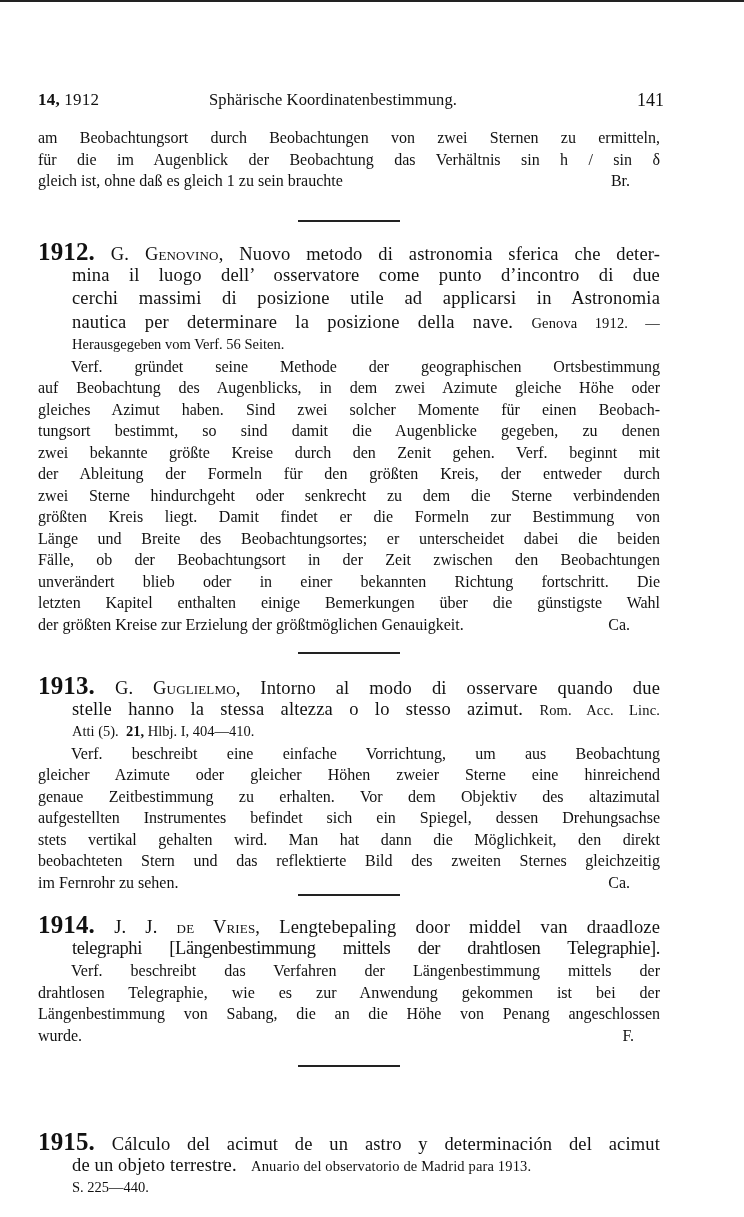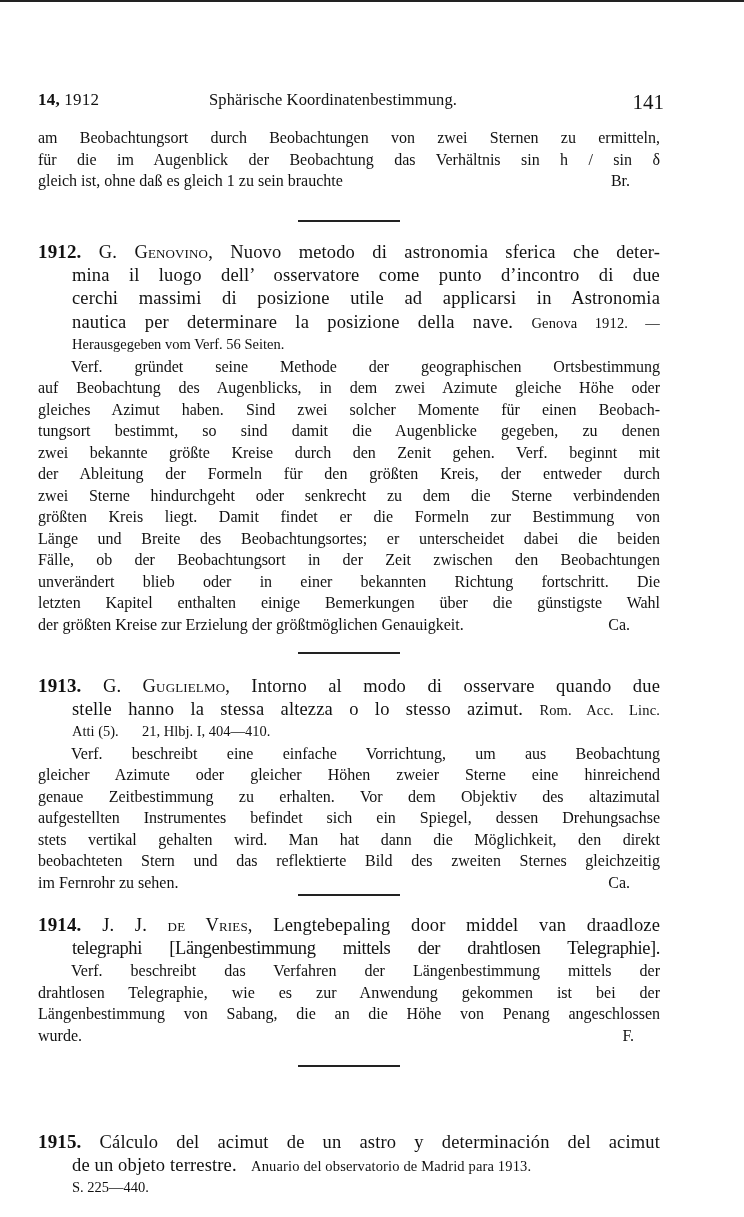--- a/index.html
+++ b/index.html
@@ -6,34 +6,34 @@
   body { width: 744px; height: 1217px; position: relative; overflow: hidden;
          font-family: "Liberation Serif", "DejaVu Serif", serif; color: #111; }
   .topedge { position: absolute; left: 0; top: 0; width: 744px; height: 2px; background: #222; }
   .page { position: absolute; left: 0; top: 0; width: 744px; height: 1217px; }
 
   .running-head { position: absolute; top: 90px; left: 38px; width: 618px; height: 24px;
                   font-size: 17px; }
   .rh-left { position: absolute; left: 0; top: 0; font-weight: bold; letter-spacing: 0.2px; }
   .rh-left .yr { font-weight: normal; }
   .rh-center { position: absolute; left: 171px; top: 0; font-size: 16.5px; letter-spacing: 0.1px; }
-  .rh-right { position: absolute; right: -8px; top: 0; font-size: 21px; }
+  .rh-right { position: absolute; right: -8px; top: 0; font-size: 18px; }
 
   .block { position: absolute; left: 38px; width: 622px; }
   .line { display: block; height: 21.5px; line-height: 21.5px; font-size: 16px;
           white-space: nowrap; text-align: justify; text-align-last: justify; }
   .line.last { text-align-last: left; }
   .line.indent { padding-left: 33px; }
   .line.hang { padding-left: 34px; }
   .title-line { font-size: 18.5px; height: 23.5px; line-height: 23.5px; letter-spacing: 0.15px; }
-  .num { font-weight: bold; font-size: 19px; }
+  .num { font-weight: bold; font-size: 25px; }
   .sc { font-variant: small-caps; }
   .small { font-size: 14.5px; }
   .sig { float: right; padding-right: 18px; }
-  .bold { font-weight: normal; margin-left: 16px; }
+  .bold { font-weight: bold; }
 
   .sep { position: absolute; left: 298px; width: 102px; height: 1.5px; background: #222; }
 </style>
 </head>
 <body>
 
 <div class="topedge"></div>
 
 <div class="page">
 

